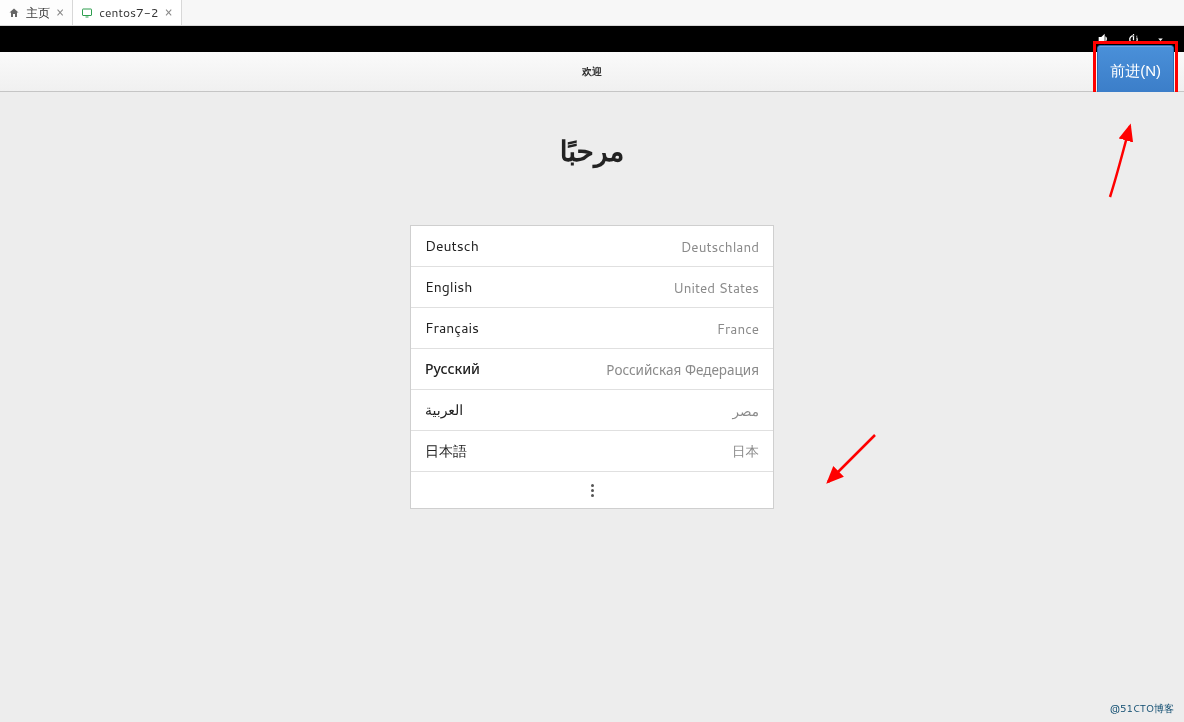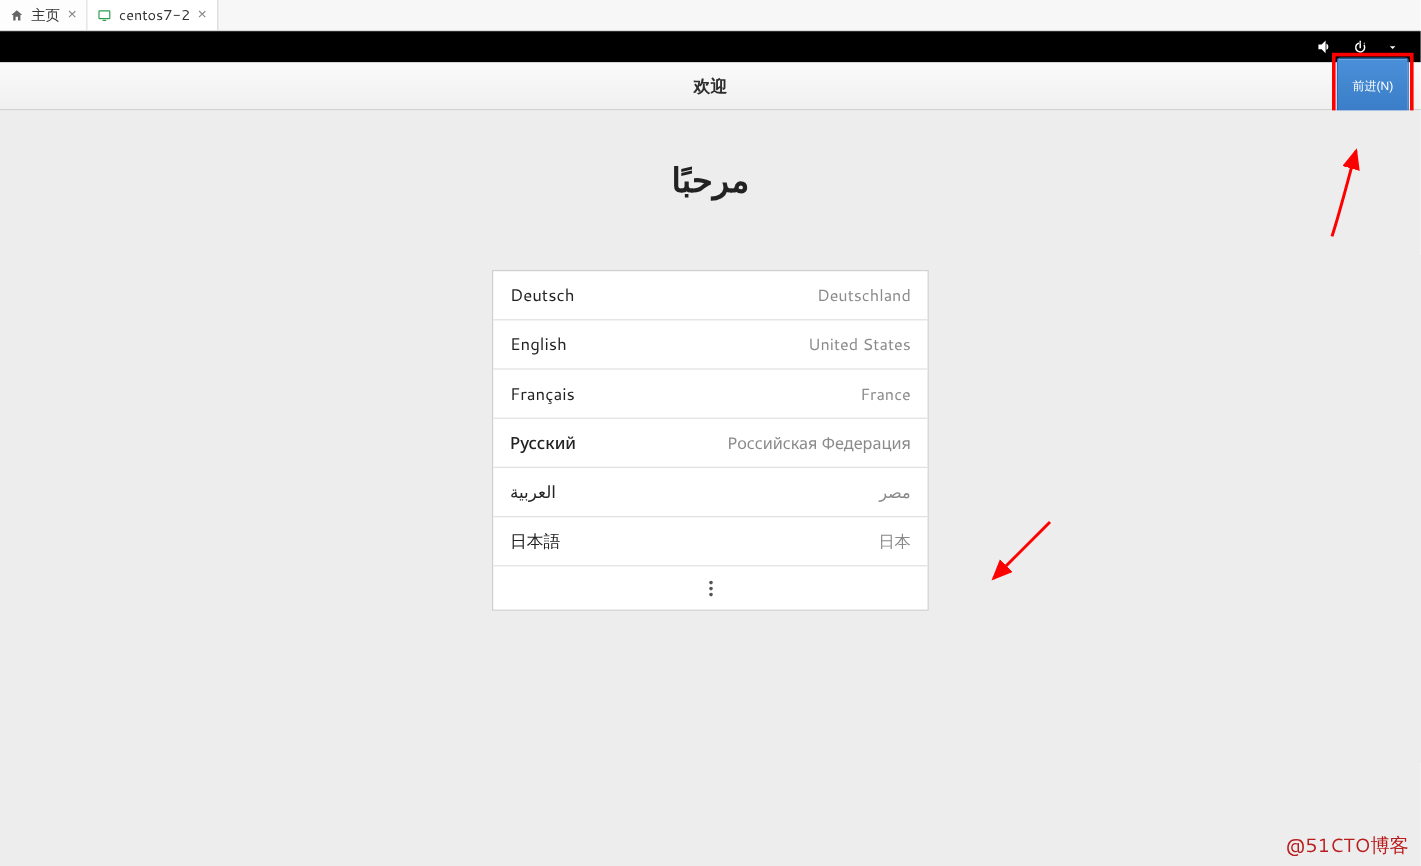--- a/index.html
+++ b/index.html
@@ -8,40 +8,40 @@
   .tab-strip { height: 26px; background: #f7f7f7; border-bottom: 1px solid #d8d8d8; display: flex; align-items: stretch; font-size: 12px; color: #333; }
   .tab { display: flex; align-items: center; gap: 6px; padding: 0 8px; border-right: 1px solid #d8d8d8; background: #fdfdfd; }
   .tab.active { background: #fff; }
   .tab .icon { display:inline-flex; align-items:center; }
   .tab-close { color: #888; font-size: 13px; line-height: 1; cursor: pointer; }
   
   .vm-topbar { height: 26px; background: #000; display:flex; justify-content:flex-end; align-items:center; padding-right: 18px; gap: 14px; color:#fff; }
   .vm-topbar .ico { display:inline-flex; align-items:center; }
   
   .headerbar { height: 40px; background: linear-gradient(#fafafa,#f0f0f0); border-bottom: 1px solid #c5c5c5; display:flex; align-items:center; position:relative; }
-  .headerbar-title { position:absolute; left:50%; transform:translateX(-50%); font-size:14px; font-weight:600; color:#2e2e2e; }
+  .headerbar-title { position:absolute; left:50%; transform:translateX(-50%); font-size:10px; font-weight:600; color:#2e2e2e; }
   .next-wrap { margin-left:auto; margin-right:8px; padding:2px; outline:3px solid #f00; outline-offset:-1px;}
-  .next-btn { background: linear-gradient(#4a90d9,#3a7cc7); border:1px solid #2b6bb3; color:#fff; font-size:10px; padding:16px 12px; border-radius:3px; cursor:pointer; box-shadow: inset 0 1px 0 rgba(255,255,255,0.2); }
+  .next-btn { background: linear-gradient(#4a90d9,#3a7cc7); border:1px solid #2b6bb3; color:#fff; font-size:15px; padding:16px 12px; border-radius:3px; cursor:pointer; box-shadow: inset 0 1px 0 rgba(255,255,255,0.2); }
   
   .content { height: calc(722px - 26px - 26px - 40px); background:#ededed; position:relative; }
   .welcome-heading { text-align:center; font-size:28px; font-weight:700; color:#222; padding-top:38px; direction:rtl; }
   .lang-panel { width: 364px; margin: 55px auto 0 auto; background:#fff; border:1px solid #cfcfcf; }
   .lang-row { display:flex; justify-content:space-between; align-items:center; height:41px; padding:0 14px; font-size:14px; border-bottom:1px solid #e0e0e0; cursor:pointer; }
   .lang-row:last-of-type { border-bottom:none; }
   .lang-name { color:#222; font-weight:500; display:flex; align-items:center; gap:8px;}
   .lang-country { color:#8a8a8a; font-size:13.5px; }
   .lang-row.selected-row { outline:3px solid #f00; outline-offset:0px; position:relative; z-index:2; width: calc(100% + 60px); margin-left:-30px; padding:0 44px; border-bottom:1px solid #e0e0e0;}
   .check { font-size:12px; color:#222; }
   .more-row { display:flex; justify-content:center; align-items:center; height:36px; color:#555; cursor:pointer; }
   .dots { display:flex; flex-direction:column; gap:2px;}
   .dots span{ width:3px; height:3px; background:#555; border-radius:50%;}
   
   .arrow { position:absolute; }
   .arrow svg { display:block; }
-  .watermark { position:absolute; right:10px; bottom:6px; color:#b91c1c; font-size:16px; }
+  .watermark { position:absolute; right:10px; bottom:6px; color:#0c4a6e; font-size:10px; }
 </style>
 </head>
 <body>
 
 <div class="tab-strip">
   <div class="tab">
     <span class="icon">
       <svg width="12" height="12" viewBox="0 0 24 24">
           <path fill="#666" d="M12 3l9 8h-3v9h-4v-6H10v6H6v-9H3z"></path>
         </svg>

